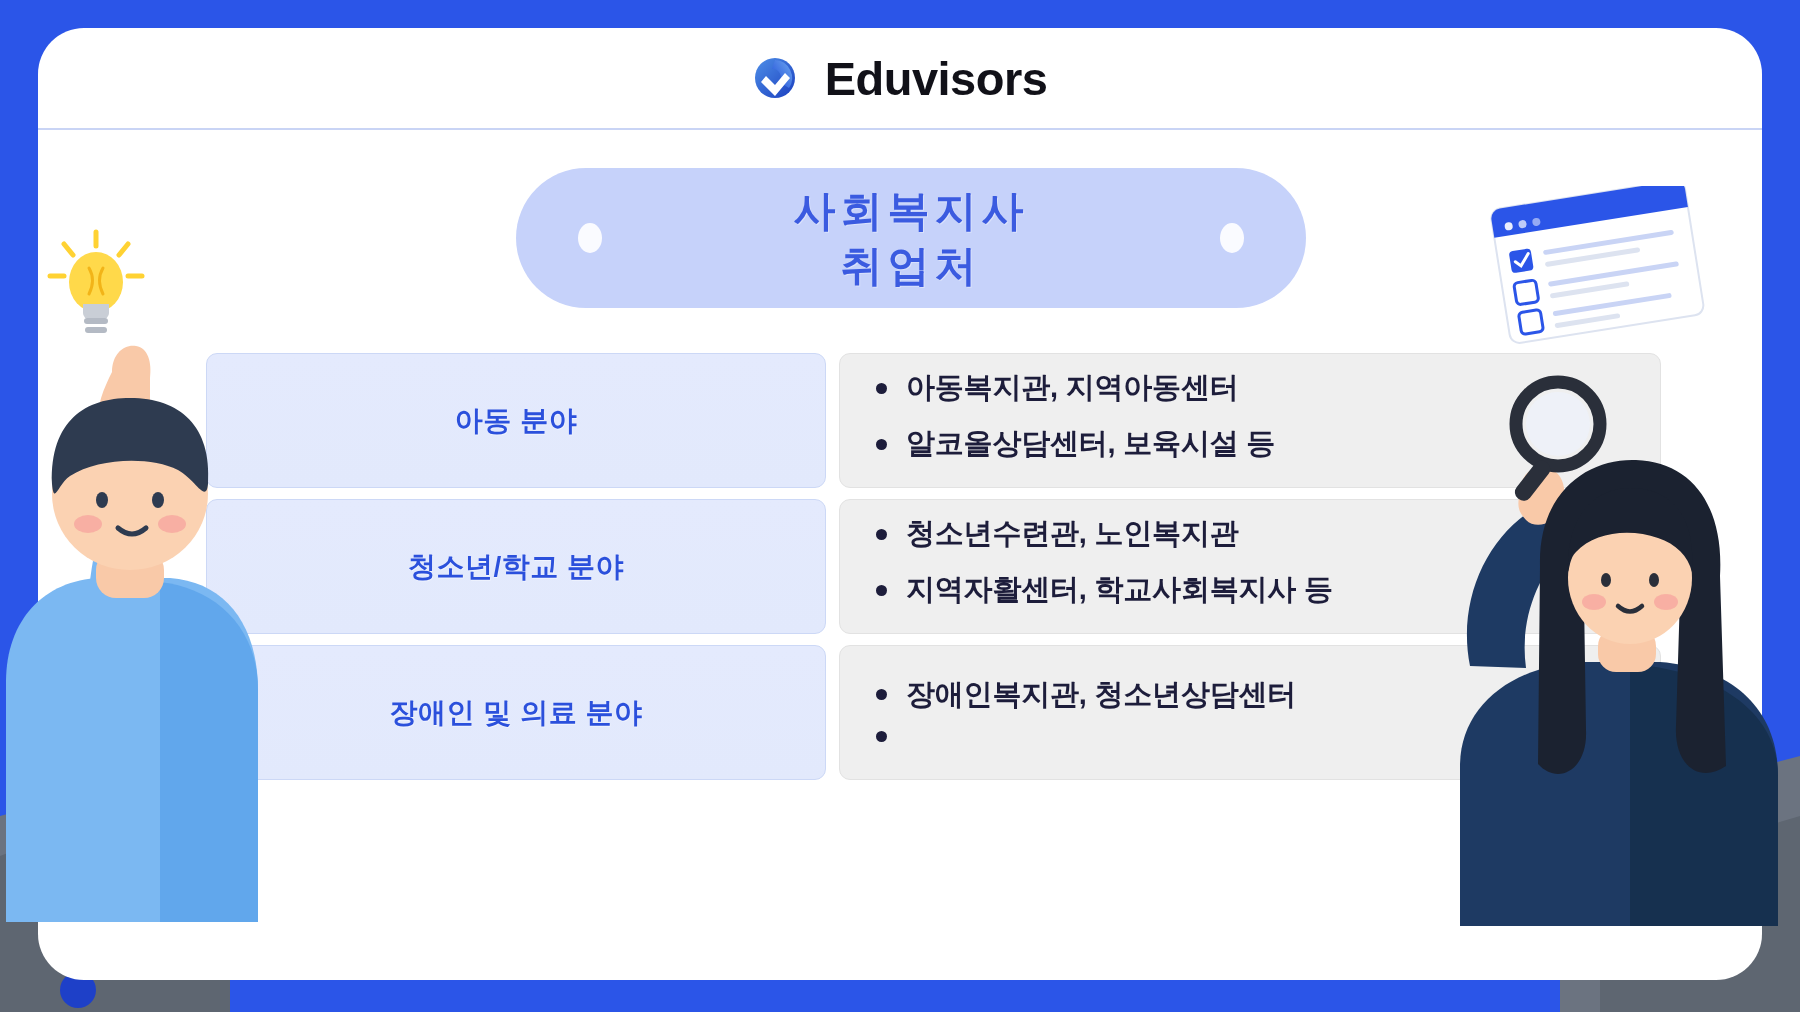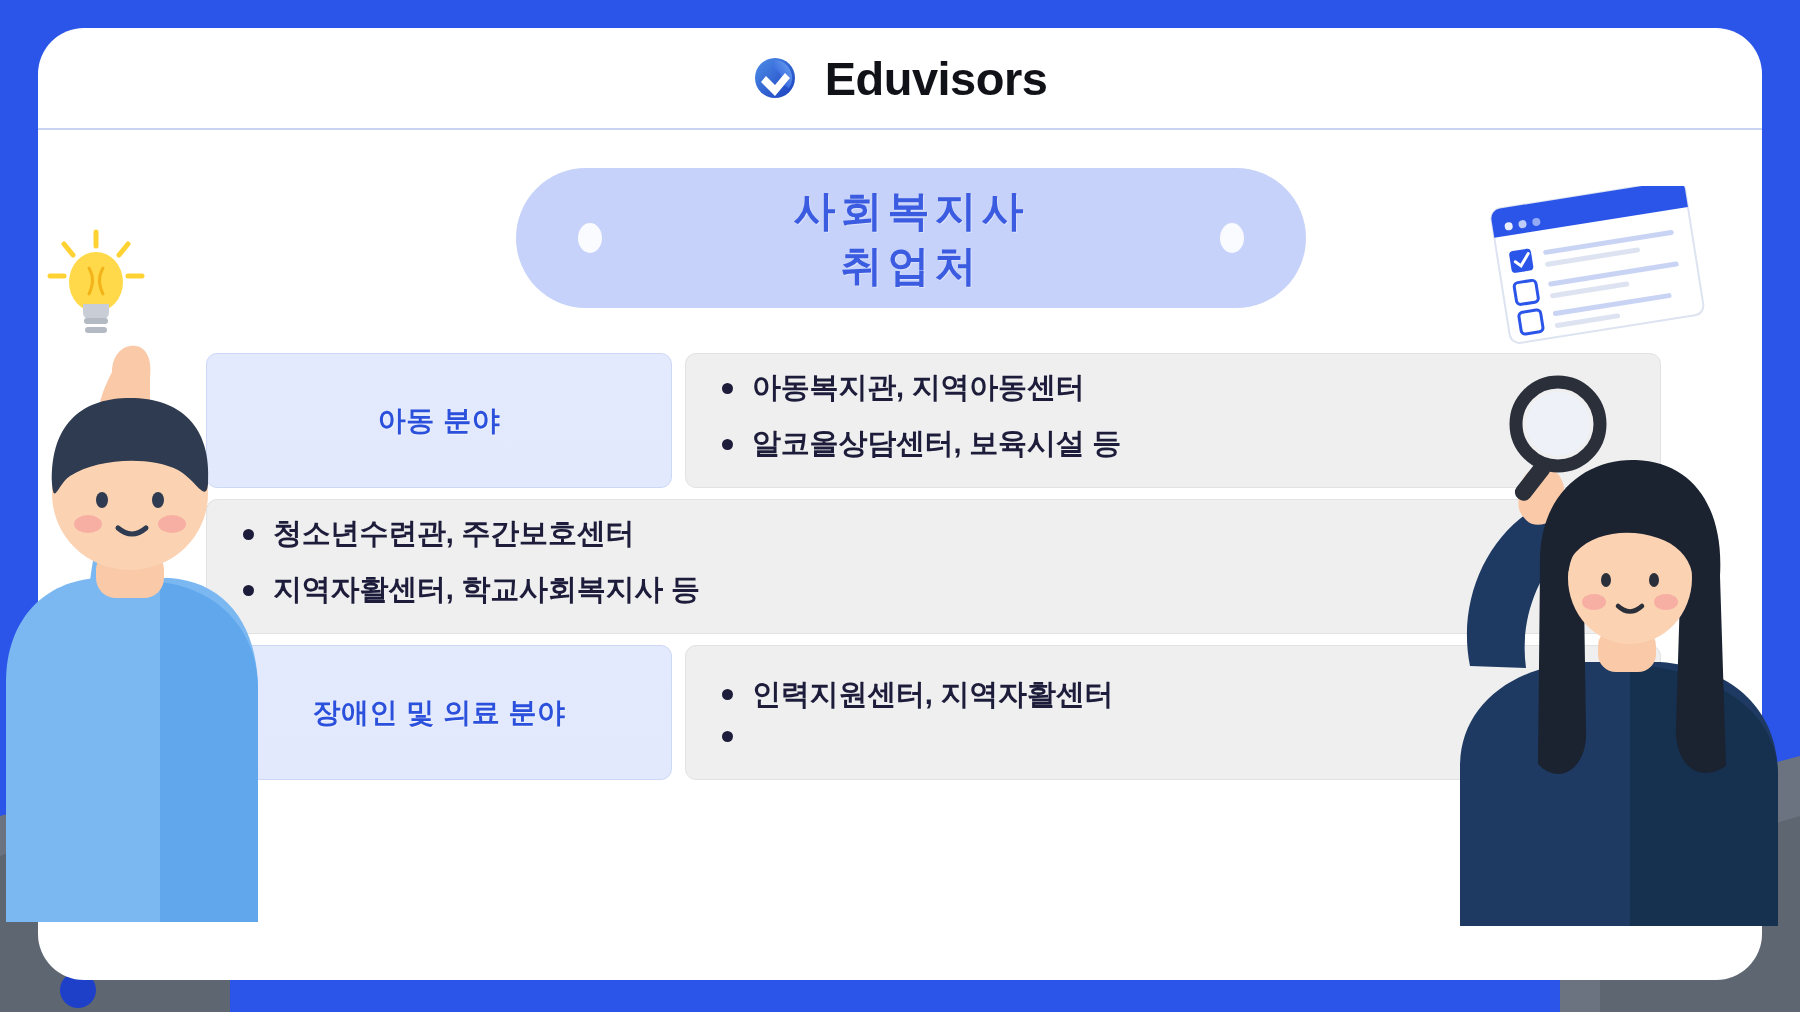--- a/index.html
+++ b/index.html
@@ -69,21 +69,21 @@
   
   #table {
     position:absolute;
     left:168px; top:325px;
     width:1455px;
     display:flex; flex-direction:column;
     gap:11px;
   }
   .row { display:flex; gap:13px; height:135px; }
   .row-label {
-    width:466px;
+    width:620px;
     background:linear-gradient(180deg,#E4EAFD 0%,#E2E9FC 100%);
     border:1px solid #CCD8F6;
     border-radius:11px;
     display:flex; align-items:center; justify-content:center;
     font-size:28px; font-weight:bold; color:#2B50DC;
     letter-spacing:0.5px;
     text-shadow:0.5px 0.5px 0 rgba(255,255,255,.5);
   }
   .row-items {
     flex:1;
@@ -180,39 +180,40 @@
             <span>아동복지관, 지역아동센터</span>
           </div>
           <div class="bullet-line">
             <span class="dot"></span>
             <span>알코올상담센터, 보육시설 등</span>
           </div>
         </div>
       </div>
 
       <div class="row">
+        <div class="row-label">청소년/학교 분야</div>
         <div class="row-items">
           <div class="bullet-line">
             <span class="dot"></span>
-            <span>청소년수련관, 주간보호센터</span>
+            <span>청소년수련관, 노인복지관</span>
           </div>
           <div class="bullet-line">
             <span class="dot"></span>
             <span>지역자활센터, 학교사회복지사 등</span>
           </div>
         </div>
       </div>
 
 
       <div class="row">
         <div class="row-label">장애인 및 의료 분야</div>
         <div class="row-items">
           <div class="bullet-line">
             <span class="dot"></span>
-            <span>인력지원센터, 지역자활센터</span>
+            <span>장애인복지관, 청소년상담센터</span>
           </div>
           <div class="bullet-line">
             <span class="dot"></span>
           </div>
         </div>
       </div>
 
     </div>
   </div>
 

